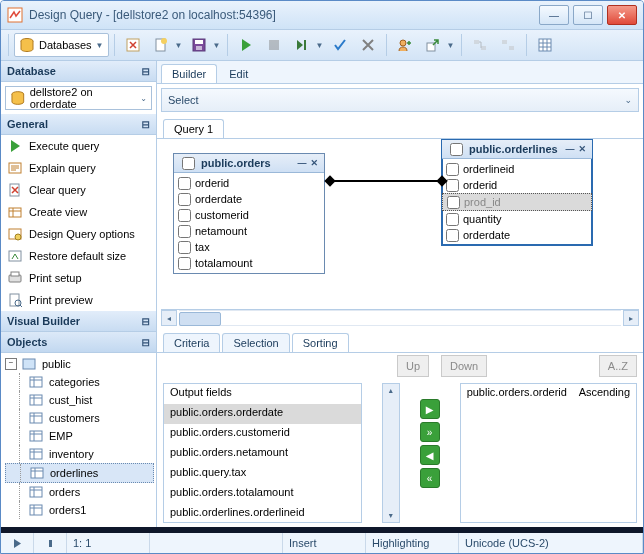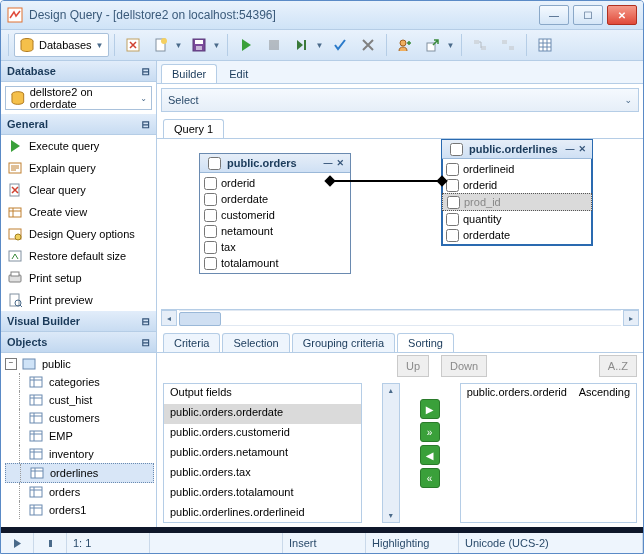--- a/index.html
+++ b/index.html
@@ -380,21 +380,21 @@
         <div class="tab plain">Edit</div>
       </div>
       <div class="select-bar">
           <span>Select</span>
           <span class="dd">⌄</span>
         </div>
       <div class="qtabbar">
         <div class="qtab">Query 1</div>
       </div>
       <div class="canvas">
-        <div class="entity" style="left:38px;top:14px">
+        <div class="entity" style="left:12px;top:14px">
           <div class="entity-title">
               <input type="checkbox" style=""> 
               <span style="margin-left:3px">public.orders</span>
               <span class="min">—</span>
               <span class="cls">✕</span>
             </div>
           <div class="entity-body" id="ent0">
               <div class="erow">
                 <input type="checkbox" style="">
                 <span>orderid</span>
@@ -459,36 +459,35 @@
       <div class="hscroll">
         <div class="arrow">◂</div>
         <div class="track">
             <div class="thumb"></div>
           </div>
         <div class="arrow">▸</div>
       </div>
       <div class="crit-tabs">
         <div class="tab">Criteria</div>
         <div class="tab">Selection</div>
-        <div class="tab">Grouping criteria</div>
         <div class="tab active">Sorting</div>
       </div>
       <div class="sort-tools">
         <div style="width:222px"></div>
         <div class="flatbtn">Up</div>
         <div class="flatbtn">Down</div>
         <div class="flatbtn az">A..Z</div>
       </div>
       <div class="sortarea">
         <div class="listbox lb-left" id="outlist">
           <div class="lb-row">Output fields</div>
         <div class="lb-row sel">public.orders.orderdate</div>
             <div class="lb-row">public.orders.customerid</div>
             <div class="lb-row">public.orders.netamount</div>
-            <div class="lb-row">public.orders.tax</div>
+            <div class="lb-row">public.query.tax</div>
             <div class="lb-row">public.orders.totalamount</div>
             <div class="lb-row">public.orderlines.orderlineid</div>
             <div class="lb-row">public.orderlines.orderid</div>
           </div>
         <div class="lb-scroll">
             <span>▴</span>
             <span>▾</span>
           </div>
         <div class="mover">
           <div class="mvbtn">▶</div>

